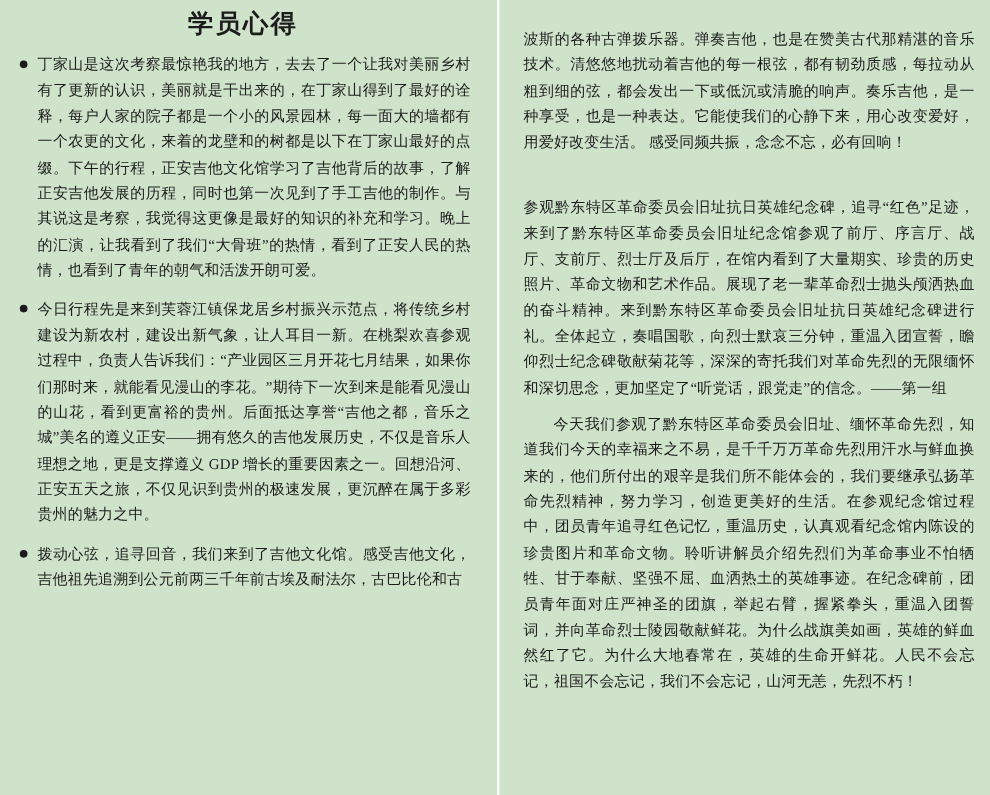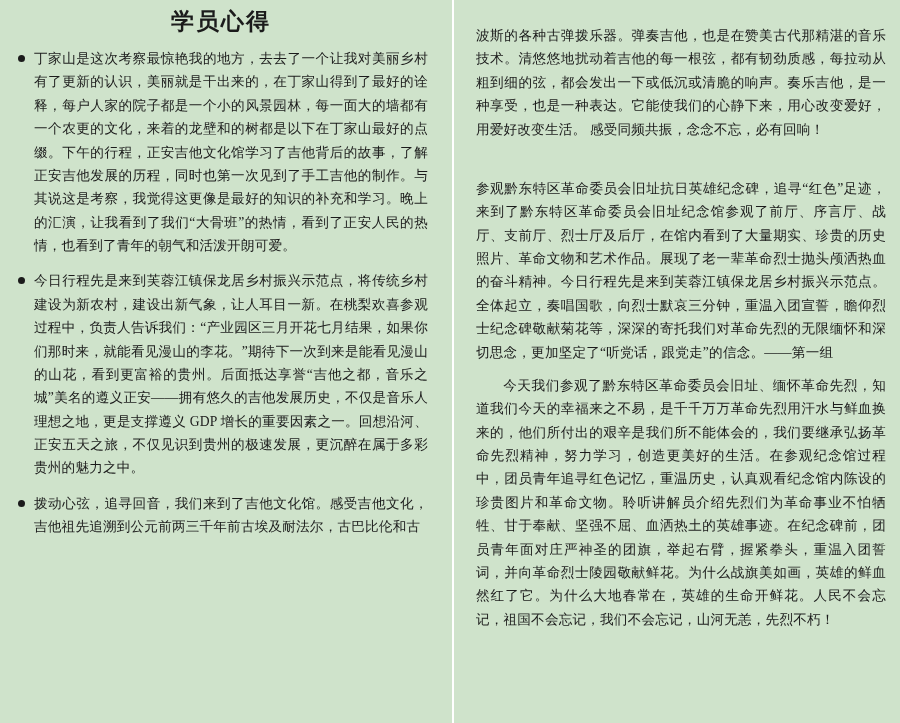--- a/index.html
+++ b/index.html
@@ -112,17 +112,17 @@
       <span class="bullet-dot"></span>
       <div class="bullet-text">拨动心弦，追寻回音，我们来到了吉他文化馆。感受吉他文化，吉他祖先追溯到公元前两三千年前古埃及耐法尔，古巴比伦和古</div>
     </div>
   </div>
 
   <div class="divider"></div>
 
   <div class="col-right">
     <div class="para right-top">波斯的各种古弹拨乐器。弹奏吉他，也是在赞美古代那精湛的音乐技术。清悠悠地扰动着吉他的每一根弦，都有韧劲质感，每拉动从粗到细的弦，都会发出一下或低沉或清脆的响声。奏乐吉他，是一种享受，也是一种表达。它能使我们的心静下来，用心改变爱好，用爱好改变生活。 感受同频共振，念念不忘，必有回响！</div>
     <div class="gap-block"></div>
-    <div class="para">参观黔东特区革命委员会旧址抗日英雄纪念碑，追寻“红色”足迹，来到了黔东特区革命委员会旧址纪念馆参观了前厅、序言厅、战厅、支前厅、烈士厅及后厅，在馆内看到了大量期实、珍贵的历史照片、革命文物和艺术作品。展现了老一辈革命烈士抛头颅洒热血的奋斗精神。今日行程先是来到芙蓉江镇保龙居乡村振兴示范点。全体起立，奏唱国歌，向烈士默哀三分钟，重温入团宣誓，瞻仰烈士纪念碑敬献菊花等，深深的寄托我们对革命先烈的无限缅怀和深切思念，更加坚定了“听党话，跟党走”的信念。——第一组</div>
+    <div class="para">参观黔东特区革命委员会旧址抗日英雄纪念碑，追寻“红色”足迹，来到了黔东特区革命委员会旧址纪念馆参观了前厅、序言厅、战厅、支前厅、烈士厅及后厅，在馆内看到了大量期实、珍贵的历史照片、革命文物和艺术作品。展现了老一辈革命烈士抛头颅洒热血的奋斗精神。来到黔东特区革命委员会旧址抗日英雄纪念碑进行礼。全体起立，奏唱国歌，向烈士默哀三分钟，重温入团宣誓，瞻仰烈士纪念碑敬献菊花等，深深的寄托我们对革命先烈的无限缅怀和深切思念，更加坚定了“听党话，跟党走”的信念。——第一组</div>
     <div class="para indent">今天我们参观了黔东特区革命委员会旧址、缅怀革命先烈，知道我们今天的幸福来之不易，是千千万万革命先烈用汗水与鲜血换来的，他们所付出的艰辛是我们所不能体会的，我们要继承弘扬革命先烈精神，努力学习，创造更美好的生活。在参观纪念馆过程中，团员青年追寻红色记忆，重温历史，认真观看纪念馆内陈设的珍贵图片和革命文物。聆听讲解员介绍先烈们为革命事业不怕牺牲、甘于奉献、坚强不屈、血洒热土的英雄事迹。在纪念碑前，团员青年面对庄严神圣的团旗，举起右臂，握紧拳头，重温入团誓词，并向革命烈士陵园敬献鲜花。为什么战旗美如画，英雄的鲜血然红了它。为什么大地春常在，英雄的生命开鲜花。人民不会忘记，祖国不会忘记，我们不会忘记，山河无恙，先烈不朽！</div>
   </div>
 
 </div>
 
 </body></html>

